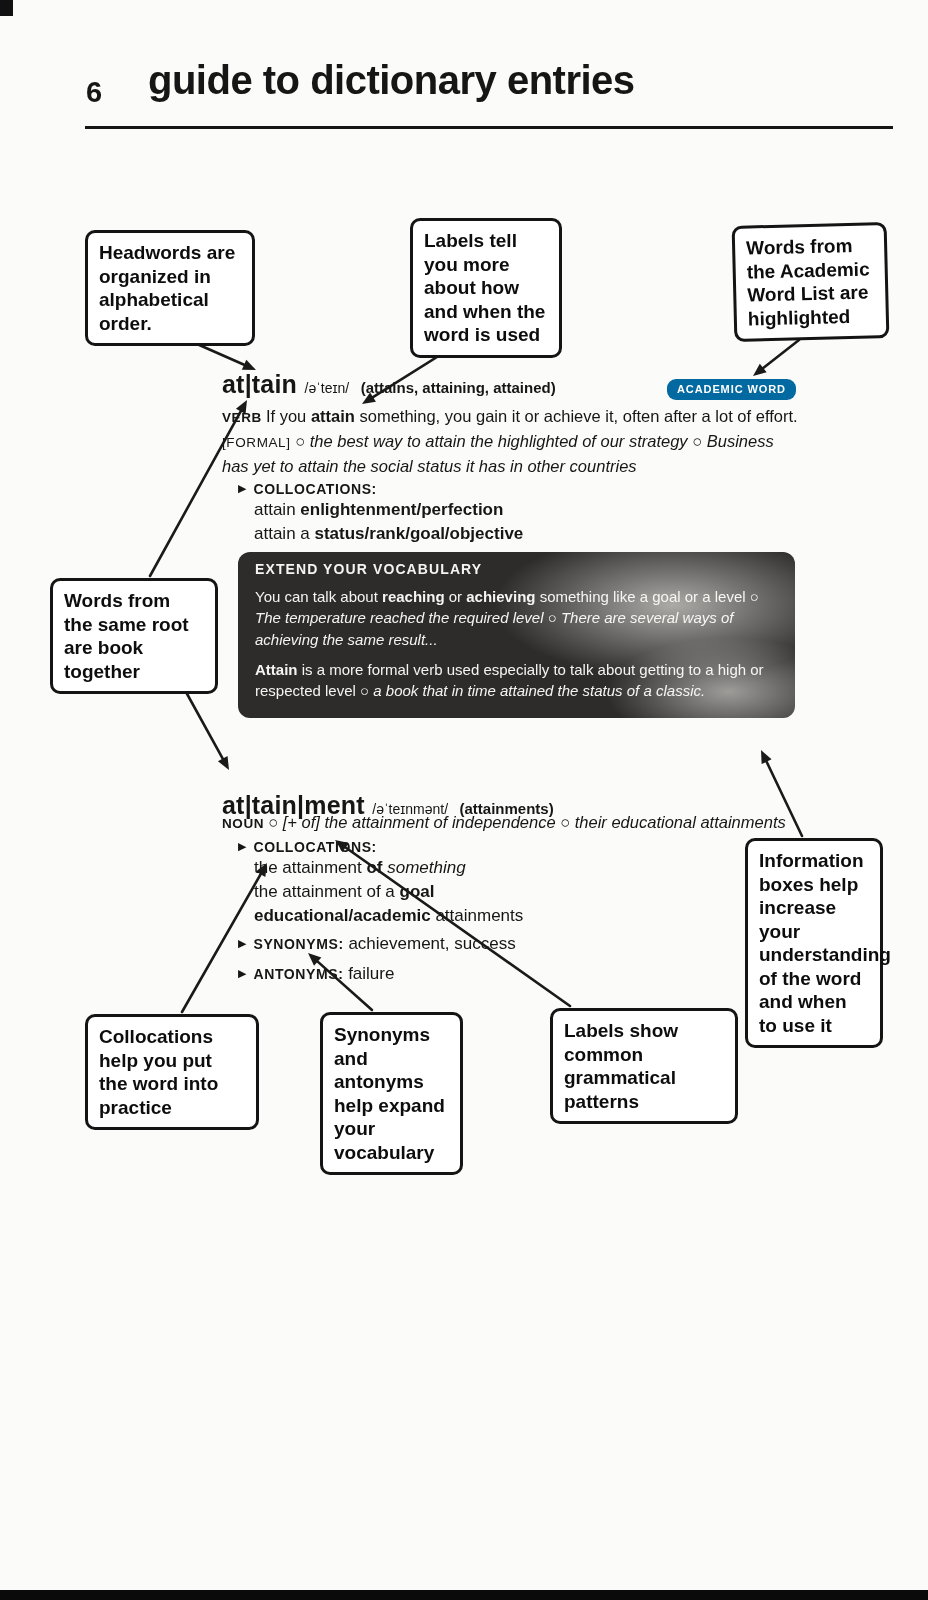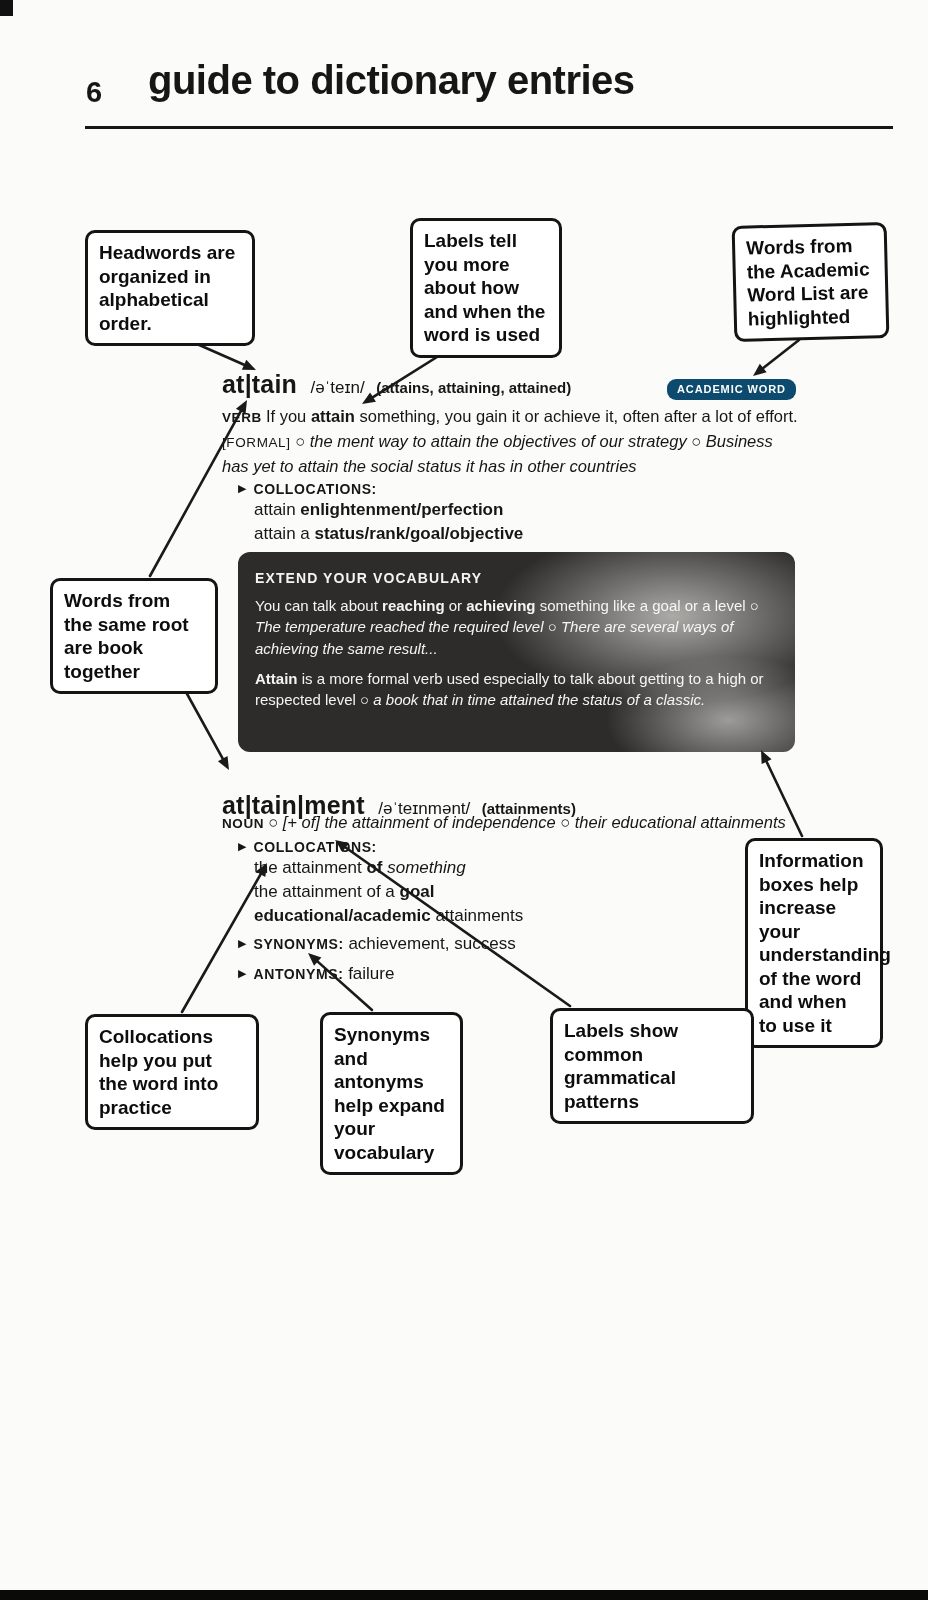--- a/index.html
+++ b/index.html
@@ -23,53 +23,53 @@
     border-radius:10px; padding:8px 11px; font-size:19px; font-weight:600;
     line-height:1.24; color:#0d0d0d;
   }
   #co-headwords    { left:85px;  top:230px;  width:170px; }
   #co-labels       { left:410px; top:218px;  width:152px; }
   #co-academic     { left:733px; top:224px;  width:155px; transform:rotate(-1.4deg); }
   #co-same-root    { left:50px;  top:578px;  width:168px; }
   #co-info         { left:745px; top:838px;  width:138px; }
   #co-collocations { left:85px;  top:1014px; width:174px; }
   #co-synonyms     { left:320px; top:1012px; width:143px; }
-  #co-grammar      { left:550px; top:1008px; width:204px; }
+  #co-grammar      { left:550px; top:1008px; width:188px; }
 
   .hwline { position:absolute; left:222px; white-space:nowrap; }
   #hwline1 { top:370px; }
   #hwline2 { top:791px;text-align:center; }
   .hw    { font-size:25px; font-weight:800; letter-spacing:0.2px; }
-  .pron  { font-size:17px; margin-left:9px; }
+  .pron  { font-size:14px; margin-left:3px; }
   .forms { font-size:15px; font-weight:700; margin-left:7px; }
 
   .badge {
     position:absolute; left:667px; top:379px; z-index:2;
-    background:#0c4a6e; color:#fff; font-size:11px; font-weight:700;
+    background:#0369a1; color:#fff; font-size:11px; font-weight:700;
     letter-spacing:0.9px; padding:4px 10px 5px; border-radius:9px;
   }
 
   .body-text { position:absolute; font-size:16.5px; line-height:1.52; }
   #def1  { left:222px; top:404px; width:578px; }
   #gram2 { left:222px; top:810px; width:640px; }
   .pos { font-size:13.5px; font-weight:700; letter-spacing:0.6px; margin-right:4px; }
   .reg { font-size:13.5px; letter-spacing:0.6px; }
   .ex  { font-style:italic; }
 
   .colloc-block { position:absolute; }
   #colloc1 { left:238px; top:480px; }
   #colloc2 { left:238px; top:838px; }
   .pointer { font-size:11px; margin-right:7px; vertical-align:2px; }
   .sect-head { font-size:14px; font-weight:700; letter-spacing:0.6px; }
   .colloc-item { font-size:17px; line-height:1.42; padding-left:16px; }
   .syn-line { font-size:17px; line-height:1.55; margin-top:3px; }
 
   .extend {
-    position:absolute; left:238px; top:552px; width:557px; height:200px; z-index:1;
-    background:#2e2c2b; border-radius:12px; color:#f5f4f2; padding:18px 17px; overflow:hidden;
+    position:absolute; left:238px; top:552px; width:557px; height:166px; z-index:1;
+    background:#2e2c2b; border-radius:12px; color:#f5f4f2; padding:9px 17px; overflow:hidden;
   }
   .extend-title { font-size:14px; font-weight:700; letter-spacing:1.1px; margin-bottom:9px; }
   .extend p { font-size:15px; line-height:1.42; margin-bottom:9px; max-width:510px; }
   .glare1 {
     position:absolute; left:46%; top:-12%; width:64%; height:88%; border-radius:50%;
     background:radial-gradient(closest-side, rgba(250,248,244,0.62), rgba(250,248,244,0));
     pointer-events:none;
   }
   .glare2 {
     position:absolute; left:66%; top:52%; width:44%; height:64%; border-radius:50%;
@@ -118,21 +118,21 @@
   <div class="callout" id="co-grammar">Labels show common grammatical patterns</div>
 
   <div class="hwline" id="hwline1">
     <span class="hw">at|tain</span>
     <span class="pron">/əˈteɪn/</span>
     <span class="forms">(attains, attaining, attained)</span>
   </div>
   <div class="badge">ACADEMIC WORD</div>
 
   <div class="body-text" id="def1">
-    <span class="pos">VERB</span><span>If you </span><b>attain</b><span> something, you gain it or achieve it, often after a lot of effort. </span><span class="reg">[FORMAL]</span><span class="ex"> ○ the ment way to attain the objectives of our strategy </span><span class="ex">○ Business has yet to attain the social status it has in other countries</span>
+    <span class="pos">VERB</span><span>If you </span><b>attain</b><span> something, you gain it or achieve it, often after a lot of effort. </span><span class="reg">[FORMAL]</span><span class="ex"> ○ the best way to attain the highlighted of our strategy </span><span class="ex">○ Business has yet to attain the social status it has in other countries</span>
   </div>
 
   <div class="colloc-block" id="colloc1">
     <div>
       <span class="pointer">▶</span><span class="sect-head">COLLOCATIONS:</span>
     </div>
     <div class="colloc-item"><span>attain </span><b>enlightenment/perfection</b></div>
     <div class="colloc-item"><span>attain a </span><b>status/rank/goal/objective</b></div>
   </div>
 

